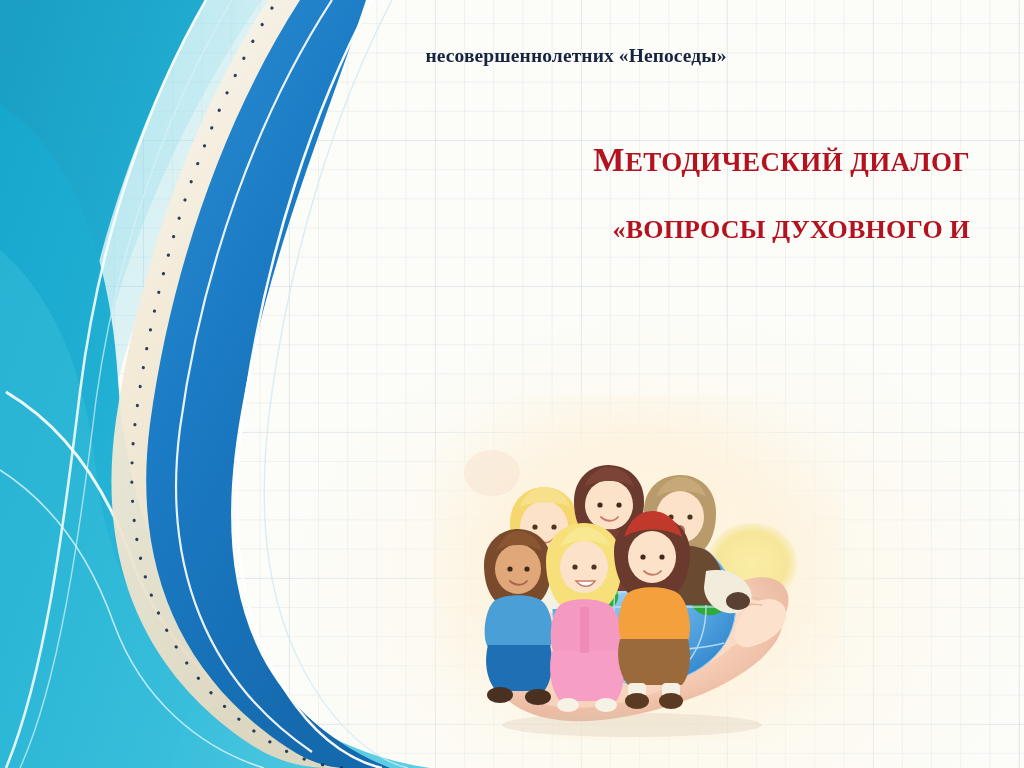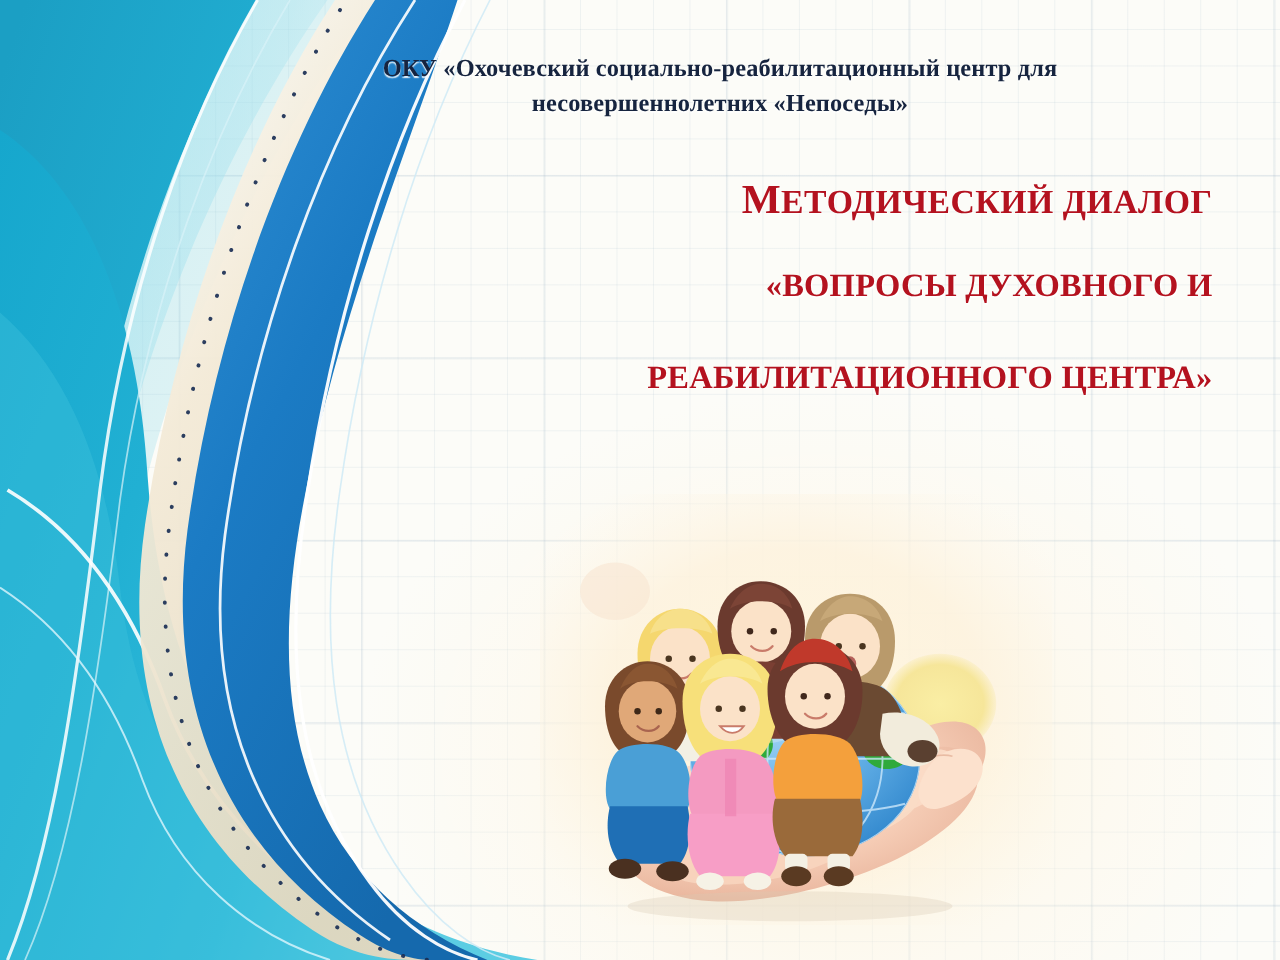--- a/index.html
+++ b/index.html
@@ -148,28 +148,26 @@
              C224,572 226,488 244,396 C270,254 330,110 366,0 Z" fill="url(#gBlueRib)"></path>
 
     <path fill="none" stroke="#ffffff" stroke-width="2.2" opacity=".9" d="M332,0 C258,114 202,266 180,428 C162,566 206,680 312,752"></path>
     <path fill="none" stroke="#ffffff" stroke-width="2.6" opacity=".95" d="M372,0 C312,112 268,250 246,394 C226,520 236,626 296,706 C324,744 356,762 382,768"></path>
     <path fill="none" stroke="#cfeaf6" stroke-width="1.3" opacity=".85" d="M392,0 C334,112 292,250 272,392 C254,516 266,620 322,700 C350,740 382,762 408,768"></path>
 
     <path fill="none" stroke="#1a2f55" stroke-width="3.1" stroke-linecap="round" stroke-dasharray="0.2 19" opacity=".92" d="M272,8 C206,116 156,262 136,416 C118,552 158,662 258,734 C292,758 324,768 348,768"></path>
   </svg>
 
   <div id="header-block">
-    <div>ОКУ «Охочевский социально-реабилитационный центр для</div>
     <div>несовершеннолетних «Непоседы»</div>
   </div>
 
   <div id="title-block">
     <div class="t-sub"><span class="cap">М</span><span>ЕТОДИЧЕСКИЙ ДИАЛОГ</span></div>
     <div class="t-main">«ВОПРОСЫ ДУХОВНОГО И</div>
-    <div class="t-main">РЕАБИЛИТАЦИОННОГО ЦЕНТРА»</div>
   </div>
 
   <svg id="illustration" viewBox="0 0 410 345" xmlns="http://www.w3.org/2000/svg">
     <defs>
       <radialGradient id="gCreamBg" cx="0.5" cy="0.5" r="0.62">
         <stop offset="0%" stop-color="#fff6df"></stop>
         <stop offset="60%" stop-color="#fdf2dd" stop-opacity=".8"></stop>
         <stop offset="100%" stop-color="#fdf6e8" stop-opacity="0"></stop>
       </radialGradient>
       <radialGradient id="gGlobe" cx="0.38" cy="0.3" r="0.78">

